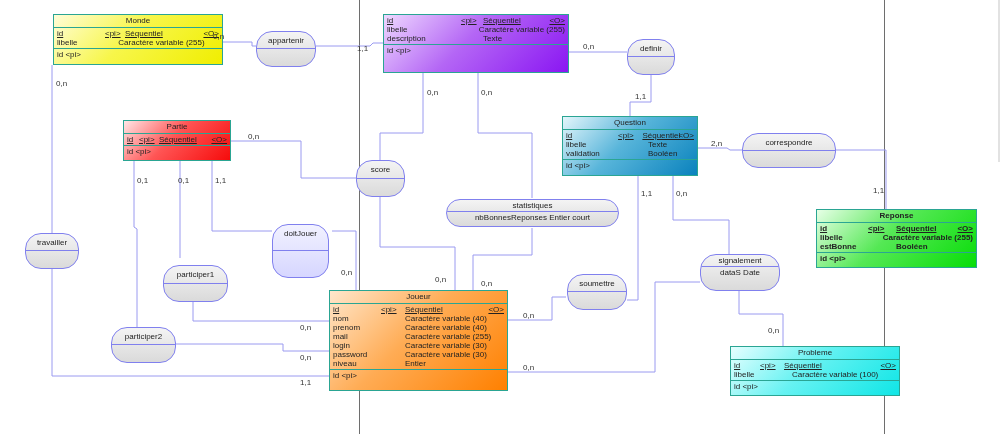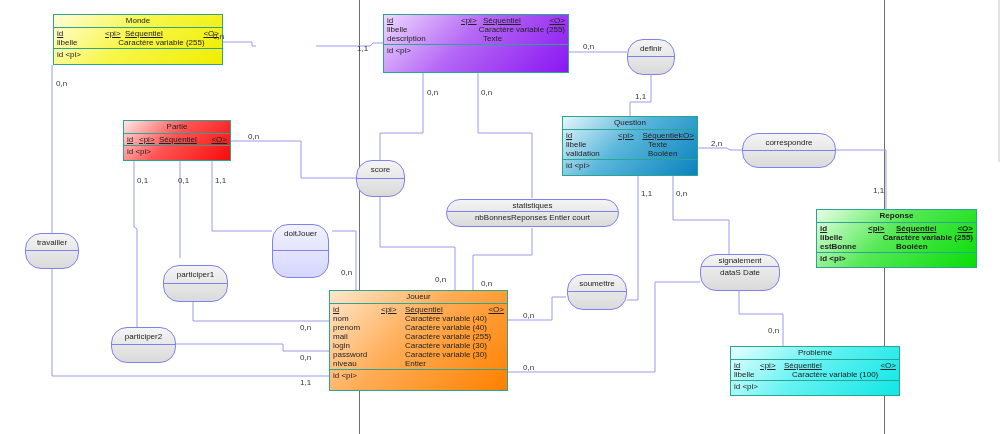--- a/index.html
+++ b/index.html
@@ -247,20 +247,23 @@
       </div>
       <div class="row">
         <span class="n" style="width:26px">libelle</span>
         <span class="pi"></span>
         <span class="t" style="margin-left:12px">Caractère variable (100)</span>
       </div>
     </div>
     <div class="keys">id   &lt;pi&gt;</div>
   </div>
 
+  <div class="assoc" style="left:256px;top:31px;width:60px;height:36px">
+    <div class="aname">appartenir</div>
+  </div>
   <div class="assoc" style="left:627px;top:39px;width:48px;height:36px">
     <div class="aname">definir</div>
   </div>
   <div class="assoc" style="left:356px;top:160px;width:49px;height:37px">
     <div class="aname">score</div>
   </div>
   <div class="assoc" style="left:742px;top:133px;width:94px;height:35px">
     <div class="aname">correspondre</div>
   </div>
   <div class="assoc wide" style="left:446px;top:199px;width:173px;height:28px">

